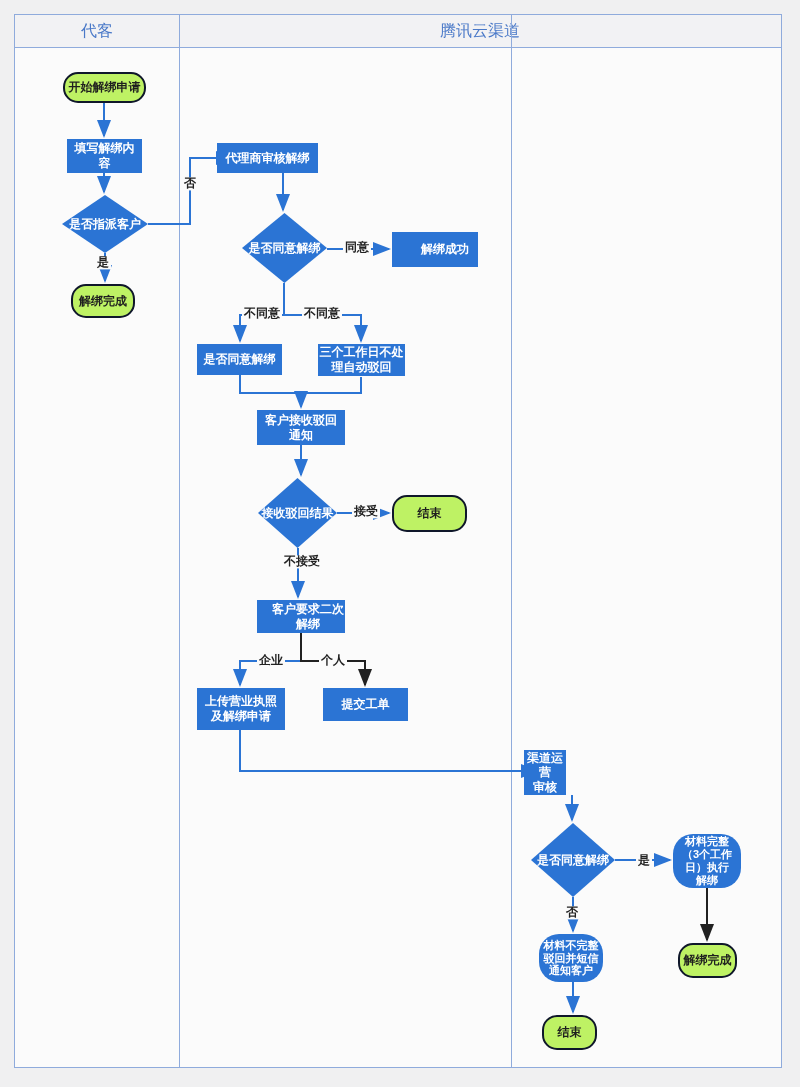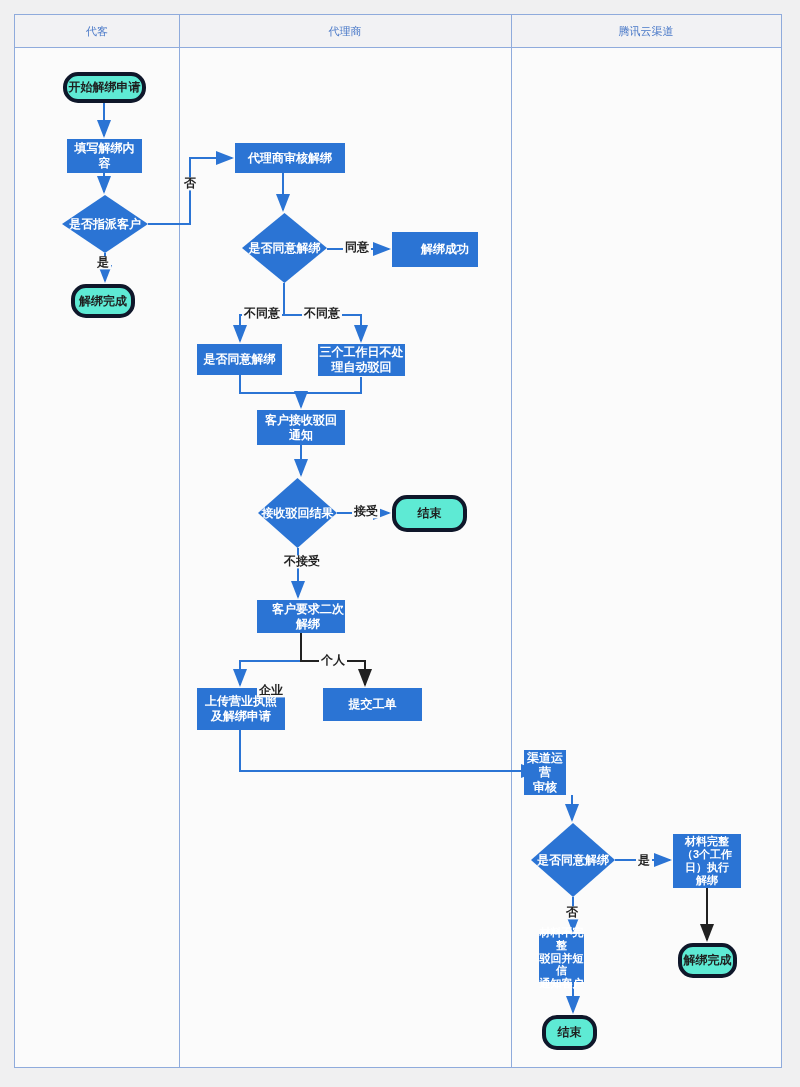--- a/index.html
+++ b/index.html
@@ -17,44 +17,44 @@
     position:absolute; left:14px; top:14px; width:768px; height:1054px;
     background:#fbfbfb; border:1px solid #8fabdc;
   }
   .lane-header-row {
     position:absolute; left:0; top:0; width:100%; height:33px;
     background:#f2f2f4; border-bottom:1px solid #8fabdc;
     display:flex;
   }
   .lane-header {
     display:flex; align-items:center; justify-content:center;
-    color:#4a79c8; font-size:11px;
+    color:#4a79c8; font-size:16px;
   }
   .lh1 { width:164px; }
   .lh2 { width:332px; }
   .lh3 { flex:1; }
   .vdiv {
     position:absolute; top:0; bottom:0; width:1px; background:#8fabdc;
   }
   .vdiv1 { left:164px; }
   .vdiv2 { left:496px; }
 
   
   svg.wires { position:absolute; left:0; top:0; pointer-events:none; }
 
   
   .proc {
     position:absolute; background:#2b74d4; color:#fff;
     display:flex; align-items:center; justify-content:center; text-align:center;
     font-size:12px; font-weight:600; line-height:1.22; white-space:pre-line;
   }
-  .proc.small { font-size:11px; line-height:1.18; }
+  .proc.small { font-size:11px; line-height:1.18;border-radius:20px; }
   .term {
-    position:absolute; background:#5eead4; color:#1f1f1f;
-    border:4px solid #0f172a; border-radius:15px;
+    position:absolute; background:#bef264; color:#1f1f1f;
+    border:2px solid #0f172a; border-radius:15px;
     display:flex; align-items:center; justify-content:center; text-align:center;
     font-size:12px; font-weight:700; white-space:pre-line;
   }
   .diamond {
     position:absolute; background:#2b74d4; color:#fff;
     clip-path:polygon(50% 0,100% 50%,50% 100%,0 50%);
     display:flex; align-items:center; justify-content:center; text-align:center;
     font-size:12px; font-weight:600; white-space:nowrap;
   }
   .elabel {
@@ -64,21 +64,20 @@
   }
 </style>
 </head>
 <body>
 
 <div id="stage">
 
   <div class="table">
     <div class="lane-header-row">
       <div class="lane-header lh1">代客</div>
-      <div class="lane-header lh2">代理商</div>
       <div class="lane-header lh3">腾讯云渠道</div>
     </div>
     <div class="vdiv vdiv1"></div>
     <div class="vdiv vdiv2"></div>
   </div>
 
   <svg class="wires" width="800" height="1087" viewBox="0 0 800 1087">
     <defs>
       <marker id="ab" markerWidth="9" markerHeight="7" refX="8" refY="3.5" orient="auto">
         <path d="M0,0 L9,3.5 L0,7 Z" fill="#2b74d4"></path>
@@ -113,54 +112,54 @@
       <polyline points="707,888 707,940" marker-end="url(#ak)"></polyline>
     </g>
   </svg>
 
   <div class="term" style="left:63px;top:72px;width:83px;height:31px;">开始解绑申请</div>
   <div class="proc" style="left:67px;top:139px;width:75px;height:34px;">填写解绑内
 容</div>
   <div class="diamond" style="left:62px;top:195px;width:86px;height:58px;">是否指派客户</div>
   <div class="term" style="left:71px;top:284px;width:64px;height:34px;">解绑完成</div>
 
-  <div class="proc" style="left:235px;top:143px;width:110px;height:30px;">代理商审核解绑</div>
+  <div class="proc" style="left:217px;top:143px;width:101px;height:30px;">代理商审核解绑</div>
   <div class="diamond" style="left:242px;top:213px;width:85px;height:70px;">是否同意解绑</div>
   <div class="proc" style="left:392px;top:232px;width:86px;height:35px;padding-left:20px;">解绑成功</div>
   <div class="proc" style="left:197px;top:344px;width:85px;height:31px;">是否同意解绑</div>
   <div class="proc" style="left:318px;top:344px;width:87px;height:32px;">三个工作日不处
 理自动驳回</div>
   <div class="proc" style="left:257px;top:410px;width:88px;height:35px;">客户接收驳回
 通知</div>
   <div class="diamond" style="left:258px;top:478px;width:79px;height:70px;">接收驳回结果</div>
   <div class="term" style="left:392px;top:495px;width:75px;height:37px;">结束</div>
   <div class="proc" style="left:257px;top:600px;width:88px;height:33px;padding-left:14px;">客户要求二次
 解绑</div>
   <div class="proc" style="left:197px;top:688px;width:88px;height:42px;">上传营业执照
 及解绑申请</div>
-  <div class="proc" style="left:323px;top:688px;width:99px;height:33px;">提交工单</div>
+  <div class="proc" style="left:323px;top:688px;width:85px;height:33px;">提交工单</div>
 
   <div class="proc" style="left:524px;top:750px;width:42px;height:45px;">渠道运营
 审核</div>
   <div class="diamond" style="left:531px;top:823px;width:84px;height:74px;">是否同意解绑</div>
   <div class="proc small" style="left:673px;top:834px;width:68px;height:54px;">材料完整
 （3个工作
 日）执行
 解绑</div>
-  <div class="proc small" style="left:539px;top:934px;width:45px;height:48px;">材料不完整
+  <div class="proc small" style="left:539px;top:934px;width:64px;height:48px;">材料不完整
 驳回并短信
 通知客户</div>
   <div class="term" style="left:678px;top:943px;width:59px;height:35px;">解绑完成</div>
   <div class="term" style="left:542px;top:1015px;width:55px;height:35px;">结束</div>
 
   <div class="elabel" style="left:190px;top:184px;">否</div>
   <div class="elabel" style="left:103px;top:263px;">是</div>
   <div class="elabel" style="left:357px;top:248px;">同意</div>
   <div class="elabel" style="left:262px;top:314px;">不同意</div>
   <div class="elabel" style="left:322px;top:314px;">不同意</div>
   <div class="elabel" style="left:366px;top:512px;">接受</div>
   <div class="elabel" style="left:302px;top:562px;">不接受</div>
-  <div class="elabel" style="left:271px;top:691px;">企业</div>
+  <div class="elabel" style="left:271px;top:661px;">企业</div>
   <div class="elabel" style="left:333px;top:661px;">个人</div>
   <div class="elabel" style="left:644px;top:861px;">是</div>
   <div class="elabel" style="left:572px;top:913px;">否</div>
 
 </div>
 
 </body></html>

